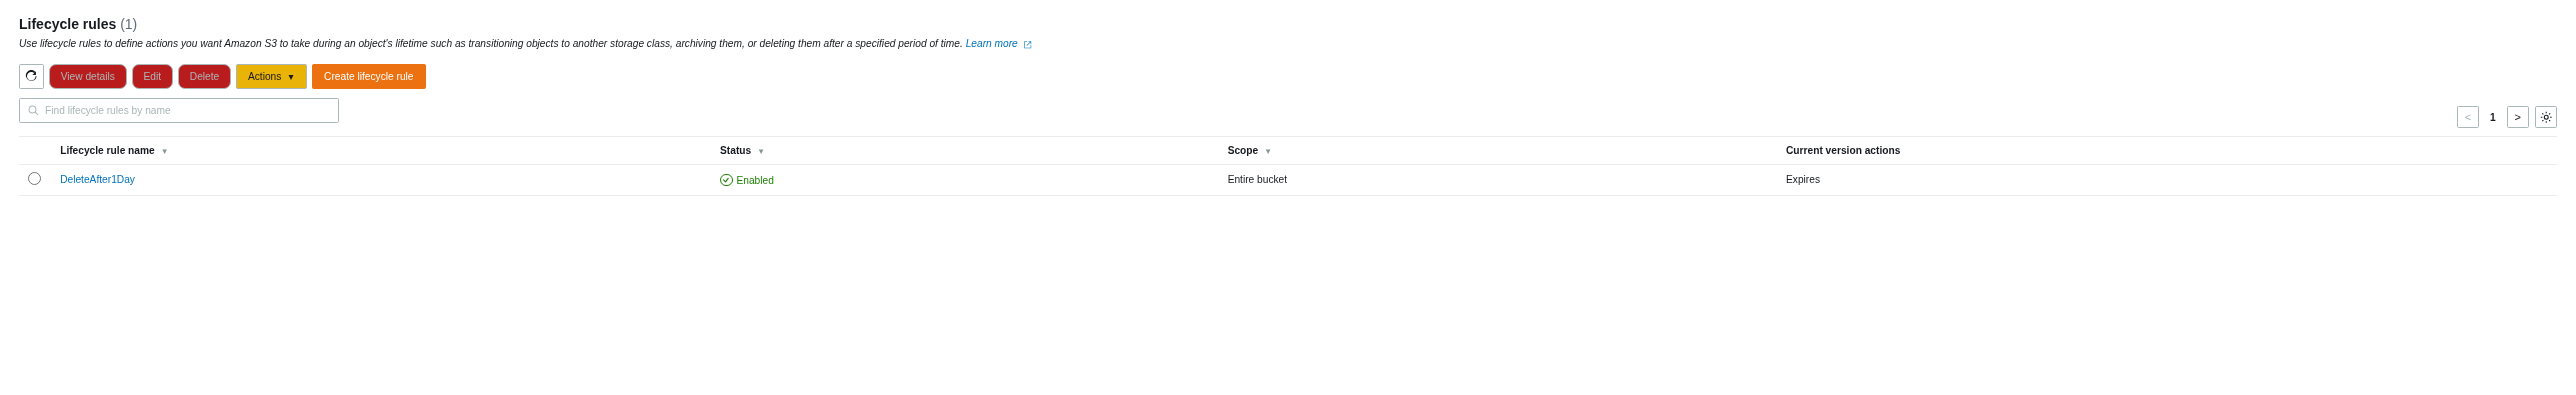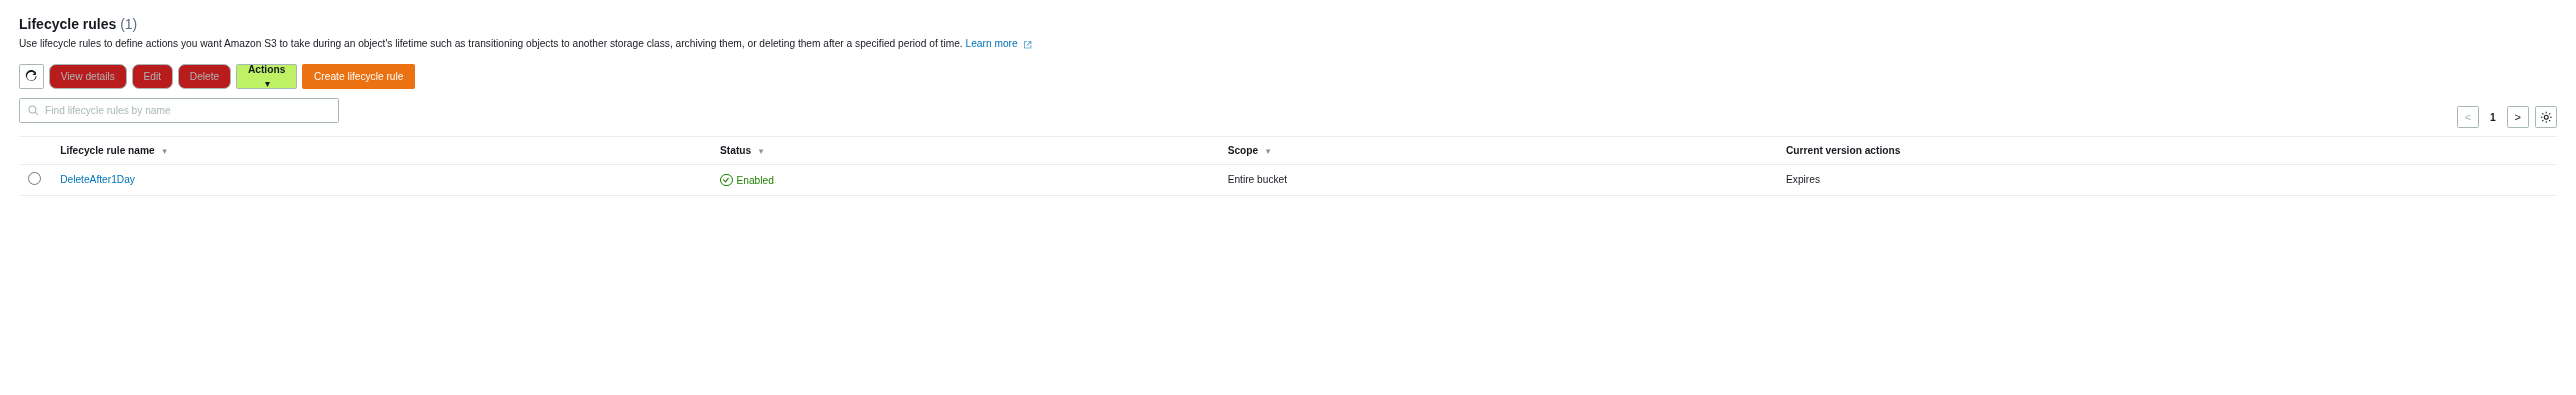--- a/index.html
+++ b/index.html
@@ -23,20 +23,21 @@
     }
     .section-title .count {
       font-weight: 400;
       color: #5f6b7a;
     }
     .description {
       font-size: 10.2px;
       color: #16191f;
       margin-bottom: 12.5px;
       line-height: 1.5;
+      font-style: italic;
     }
     .description a {
       color: #0073bb;
       text-decoration: none;
     }
     .external-icon {
       display: inline-block;
       width: 9.4px;
       height: 9.4px;
       vertical-align: middle;
@@ -79,25 +80,24 @@
       border: 0.8px solid #aab7b8;
       color: #16191f;
     }
     .btn-default:disabled {
       color: #aab7b8;
       cursor: default;
       background: #b91c1c;
       border-radius: 7px;
     }
     .btn-actions {
-      background: #bef264;
-      border: 0.8px solid #aab7b8;
-      color: #16191f;
-      font-weight: 700;
-      flex-direction: column;
+      background: #eab308;
+      border: 0.8px solid #aab7b8;
+      color: #16191f;
+      font-weight: 400;
     }
     .btn-primary {
       background: #ec7211;
       border: 0.8px solid #ec7211;
       color: #fff;
       font-weight: 400;
     }
     .search-bar {
       display: flex;
       align-items: center;

